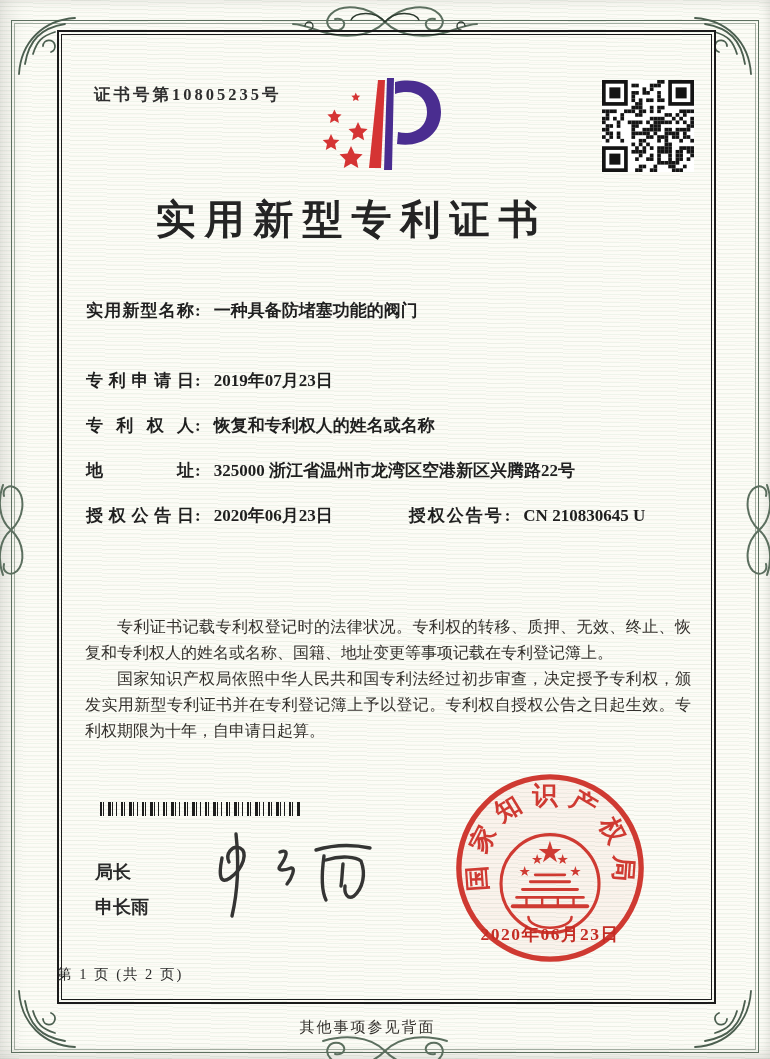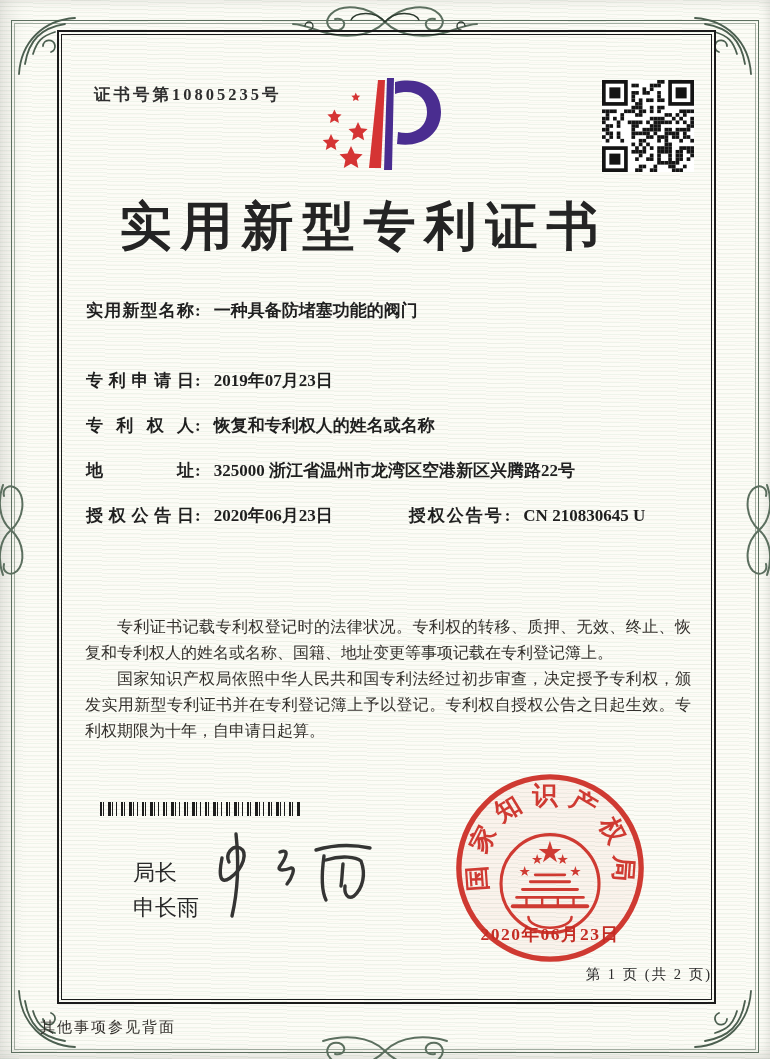--- a/index.html
+++ b/index.html
@@ -24,43 +24,43 @@
   .c-bl{bottom:8px;left:15px;transform:scaleY(-1);}
   .c-br{bottom:8px;right:15px;transform:scale(-1,-1);}
   
   .iborder{position:absolute;left:57px;top:30px;width:655px;height:970px;border:2.5px solid #1b1b1b;}
   .iborder::after{content:"";position:absolute;inset:2px;border:1px solid #1b1b1b;}
   
   .cert-no{position:absolute;left:94px;top:84px;font-size:16.5px;letter-spacing:3px;color:#2e2e2e;font-weight:600;}
   .logo{position:absolute;left:295px;top:74px;width:200px;height:112px;}
   .qr{position:absolute;left:602px;top:80px;width:92px;height:92px;}
   .title{position:absolute;left:57px;top:192px;width:589px;text-align:center;
-    font-size:52px;font-weight:700;letter-spacing:9px;color:#242424;padding-left:12px;}
+    font-size:40px;font-weight:700;letter-spacing:9px;color:#242424;}
   .fields{position:absolute;left:86px;top:299px;width:600px;color:#1f1f1f;}
   .frow{height:26px;margin-bottom:19px;font-size:17px;font-weight:600;white-space:nowrap;}
   .frow:first-child{margin-bottom:44px;}
   .flabel{display:inline-block;width:108px;text-align:justify;text-align-last:justify;}
   .fcolon{display:inline-block;margin-left:1px;}
   .fvalue{margin-left:13px;}
   .pair2{margin-left:76px;}
   .pair2 .flabel2{letter-spacing:2px;}
   .paras{position:absolute;left:85px;top:614px;width:606px;font-size:16px;line-height:26px;
     color:#33302c;text-align:justify;}
   .paras p{margin:0;text-indent:2em;}
   .barcode{position:absolute;left:100px;top:802px;width:200px;height:14px;
     background:repeating-linear-gradient(90deg,#1d1d1d 0 2px,transparent 2px 3px,#1d1d1d 3px 4px,transparent 4px 8px,#1d1d1d 8px 11px,transparent 11px 12px,#1d1d1d 12px 13px,transparent 13px 16px,#1d1d1d 16px 17px,transparent 17px 21px);}
   .director{position:absolute;left:95px;top:855px;font-family:"Liberation Sans",sans-serif;
-    font-size:22px;font-weight:400;color:#2a2a2a;line-height:35px;margin-left:38px;}
+    font-size:18px;font-weight:700;color:#2a2a2a;line-height:35px;}
   .signature{position:absolute;left:198px;top:828px;width:190px;height:96px;}
   .seal{position:absolute;left:452px;top:770px;width:196px;height:196px;z-index:5;}
   .seal-date{position:absolute;left:458px;top:922px;width:184px;text-align:center;z-index:6;
     font-size:17.5px;font-weight:700;letter-spacing:1.5px;color:#c42c24;}
-  .page-footer{position:absolute;left:57px;top:965px;width:655px;text-align:right;
+  .page-footer{position:absolute;left:57px;top:965px;width:655px;text-align:left;
     font-size:14.5px;color:#2b2b2b;letter-spacing:2px;}
-  .back-note{position:absolute;left:40px;top:1018px;width:655px;text-align:left;
+  .back-note{position:absolute;left:40px;top:1018px;width:655px;text-align:center;
     font-size:15px;color:#33302c;letter-spacing:2px;}
   svg{display:block;}
 </style>
 </head>
 <body>
 
 <div class="photo">
 
   <div class="oframe"></div>
 

